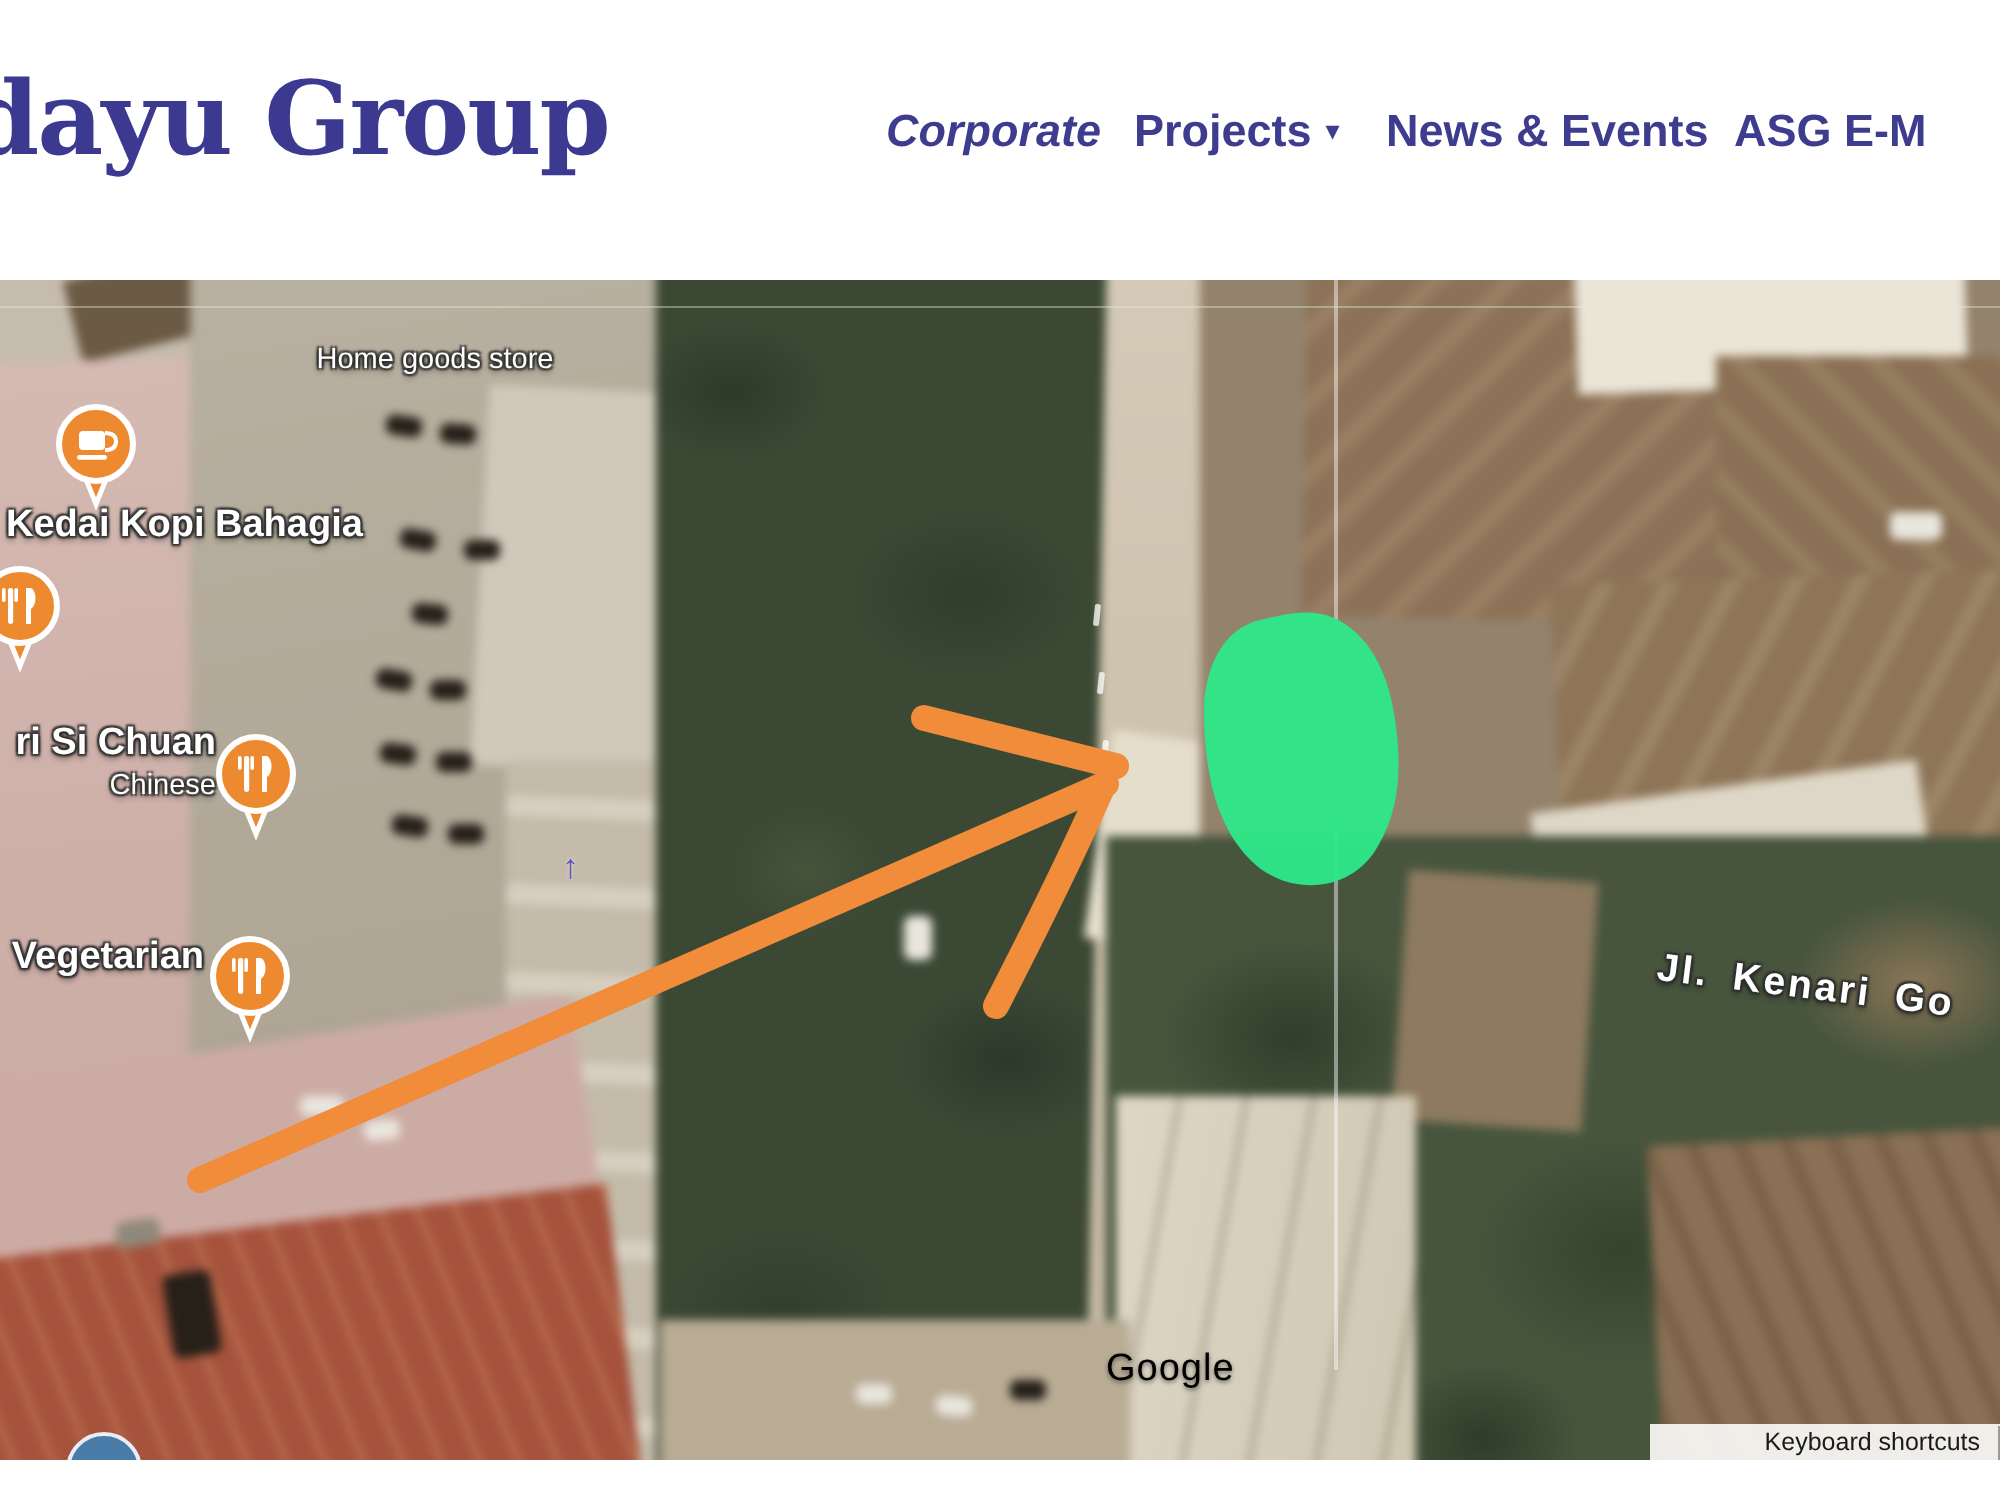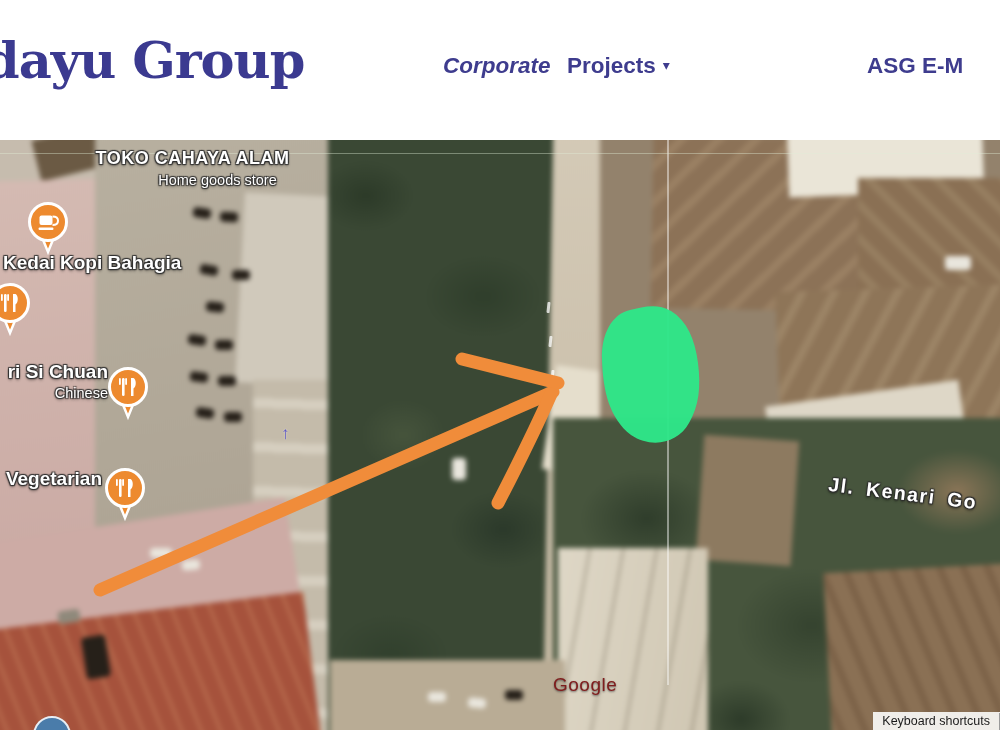--- a/index.html
+++ b/index.html
@@ -85,36 +85,37 @@
   .l-sichuan{left:-8px;top:221px;width:116px;text-align:right;font-size:19px;}
   .l-sichuan-sub{left:-8px;top:245px;width:116px;text-align:right;font-size:14.5px;font-weight:400;}
   .l-veg{left:-14px;top:328px;width:116px;text-align:right;font-size:19px;}
   .l-veg-sub{left:-10px;top:352px;width:116px;text-align:right;font-size:15px;font-weight:400;}
   .l-street{left:828px;top:342px;font-size:19.5px;letter-spacing:1.5px;word-spacing:5px;transform:rotate(7deg);}
   .road-arrow{position:absolute;left:281px;top:284px;color:#5b55c6;font-size:17px;font-weight:700;z-index:10;
     text-shadow:0 0 2px rgba(255,255,255,.6);}
   
   .annot{position:absolute;left:0;top:0;z-index:20;pointer-events:none;}
   
-  .gwm{position:absolute;left:553px;top:534px;color:#7f1d1d;font-size:19px;font-weight:500;letter-spacing:.5px;z-index:25;
+  .gwm{position:absolute;left:553px;top:534px;color:#000000;font-size:19px;font-weight:500;letter-spacing:.5px;z-index:25;
     text-shadow:0 1px 2px rgba(60,60,60,.7);cursor:pointer;}
   .attr{position:absolute;right:0;bottom:0;height:18px;display:flex;align-items:center;z-index:26;
-    font-size:12.5px;color:#1a1a1a;background:rgba(245,244,241,.95);}
+    font-size:12.5px;color:#1a1a1a;background:rgba(245,244,241,.95);padding-left:48px;}
   .attr .kbs{padding:1px 9px 2px 9px;border-right:1px solid #9a9a9a;cursor:pointer;}
   .attr .mdata{padding:1px 0 2px 8px;white-space:nowrap;}
   .bluedot{position:absolute;left:33px;top:576px;width:34px;height:34px;border-radius:50%;
     background:#4a7caa;border:2px solid #e8eef4;z-index:13;}
 </style>
 </head>
 <body>
 
 <div class="site-header">
   <div class="logo">dayu Group</div>
   <div class="nav-item nav-corporate">Corporate</div>
   <div class="nav-item nav-projects"><span>Projects</span><span class="caret">▾</span></div>
+  <div class="nav-item nav-news">News &amp; Events</div>
   <div class="nav-item nav-asg">ASG E-M</div>
 </div>
 
 <div class="map">
 
   <div class="bg" aria-hidden="true">
     <div class="p-base"></div>
     <div class="p-topleft"></div>
     <div class="p-darkwedge"></div>
     <div class="p-pinkstrip"></div>
@@ -205,21 +206,20 @@
       <circle cx="22" cy="21" r="18.5" fill="#ED8A2F" stroke="#fff" stroke-width="3"></circle>
       <g fill="#fff">
           <rect x="16" y="12" width="2.6" height="18" rx="1.2"></rect>
           <rect x="13" y="12" width="1.8" height="7" rx="0.9"></rect>
           <rect x="19.2" y="12" width="1.8" height="7" rx="0.9"></rect>
           <path d="M27.5,12 c3,1.5 3,8.5 0,10.5 l0,7.5 l-2.5,0 l0,-18 z"></path>
         </g>
     </svg>
   </div>
 
-  <div class="mlabel l-toko">TOKO CAHAYA ALAM</div>
   <div class="mlabel l-kedai">Kedai Kopi Bahagia</div>
   <div class="mlabel l-toko-sub">Home goods store</div>
   <div class="mlabel l-sichuan">ri Si Chuan</div>
   <div class="mlabel l-sichuan-sub">Chinese</div>
   <div class="mlabel l-veg">Vegetarian</div>
   <div class="mlabel l-veg-sub"></div>
   <div class="mlabel l-street">Jl. Kenari Go</div>
   <div class="road-arrow">↑</div>
 
   <svg class="annot" width="1000" height="590" viewBox="0 0 1000 590">

